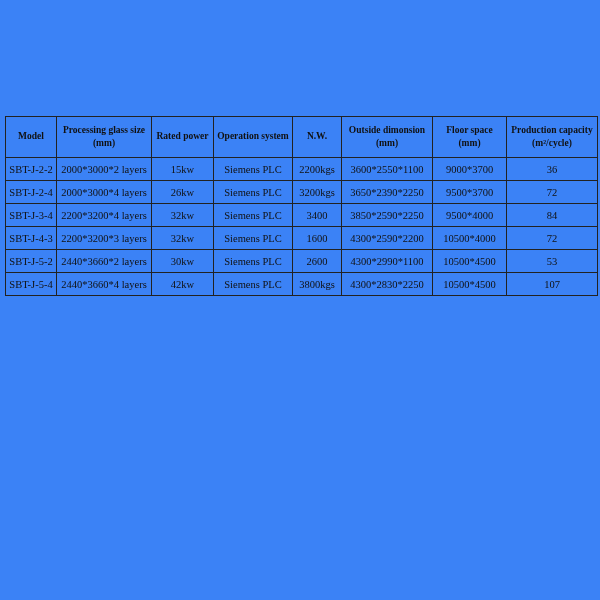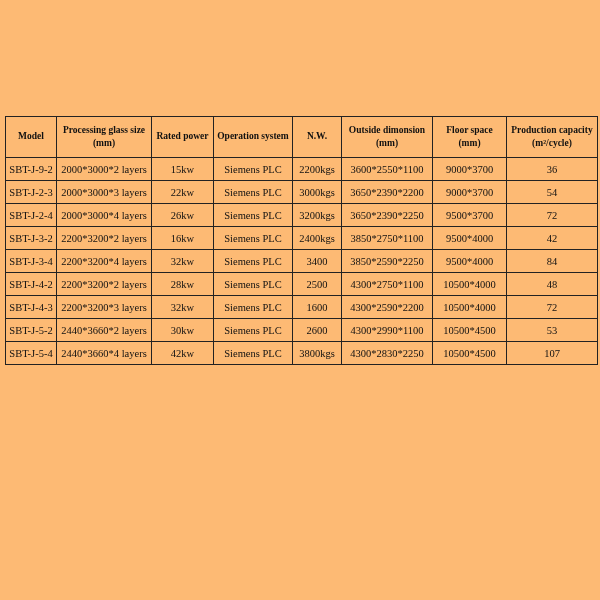--- a/index.html
+++ b/index.html
@@ -4,21 +4,21 @@
 <style>
   html, body {
     margin: 0;
     padding: 0;
     background: #ffffff;
   }
   .canvas {
     position: relative;
     width: 600px;
     height: 600px;
-    background: #fdba74;
+    background: #3b82f6;
     overflow: hidden;
     font-family: "Liberation Serif", serif;
   }
   table.spec {
     position: absolute;
     left: 5px;
     top: 116px;
     width: 592px;
     border-collapse: collapse;
     table-layout: fixed;
@@ -70,78 +70,48 @@
         <th>N.W.</th>
         <th>Outside dimonsion
 (mm)</th>
         <th>Floor space (mm)</th>
         <th>Production capacity
 (m²/cycle)</th>
       </tr>
     </thead>
     <tbody>
         <tr>
-          <td>SBT-J-9-2</td>
+          <td>SBT-J-2-2</td>
           <td>2000*3000*2 layers</td>
           <td>15kw</td>
           <td>Siemens PLC</td>
           <td>2200kgs</td>
           <td>3600*2550*1100</td>
           <td>9000*3700</td>
           <td>36</td>
-        </tr>
-        <tr>
-          <td>SBT-J-2-3</td>
-          <td>2000*3000*3 layers</td>
-          <td>22kw</td>
-          <td>Siemens PLC</td>
-          <td>3000kgs</td>
-          <td>3650*2390*2200</td>
-          <td>9000*3700</td>
-          <td>54</td>
         </tr>
         <tr>
           <td>SBT-J-2-4</td>
           <td>2000*3000*4 layers</td>
           <td>26kw</td>
           <td>Siemens PLC</td>
           <td>3200kgs</td>
           <td>3650*2390*2250</td>
           <td>9500*3700</td>
           <td>72</td>
         </tr>
         <tr>
-          <td>SBT-J-3-2</td>
-          <td>2200*3200*2 layers</td>
-          <td>16kw</td>
-          <td>Siemens PLC</td>
-          <td>2400kgs</td>
-          <td>3850*2750*1100</td>
-          <td>9500*4000</td>
-          <td>42</td>
-        </tr>
-        <tr>
           <td>SBT-J-3-4</td>
           <td>2200*3200*4 layers</td>
           <td>32kw</td>
           <td>Siemens PLC</td>
           <td>3400</td>
           <td>3850*2590*2250</td>
           <td>9500*4000</td>
           <td>84</td>
-        </tr>
-        <tr>
-          <td>SBT-J-4-2</td>
-          <td>2200*3200*2 layers</td>
-          <td>28kw</td>
-          <td>Siemens PLC</td>
-          <td>2500</td>
-          <td>4300*2750*1100</td>
-          <td>10500*4000</td>
-          <td>48</td>
         </tr>
         <tr>
           <td>SBT-J-4-3</td>
           <td>2200*3200*3 layers</td>
           <td>32kw</td>
           <td>Siemens PLC</td>
           <td>1600</td>
           <td>4300*2590*2200</td>
           <td>10500*4000</td>
           <td>72</td>

